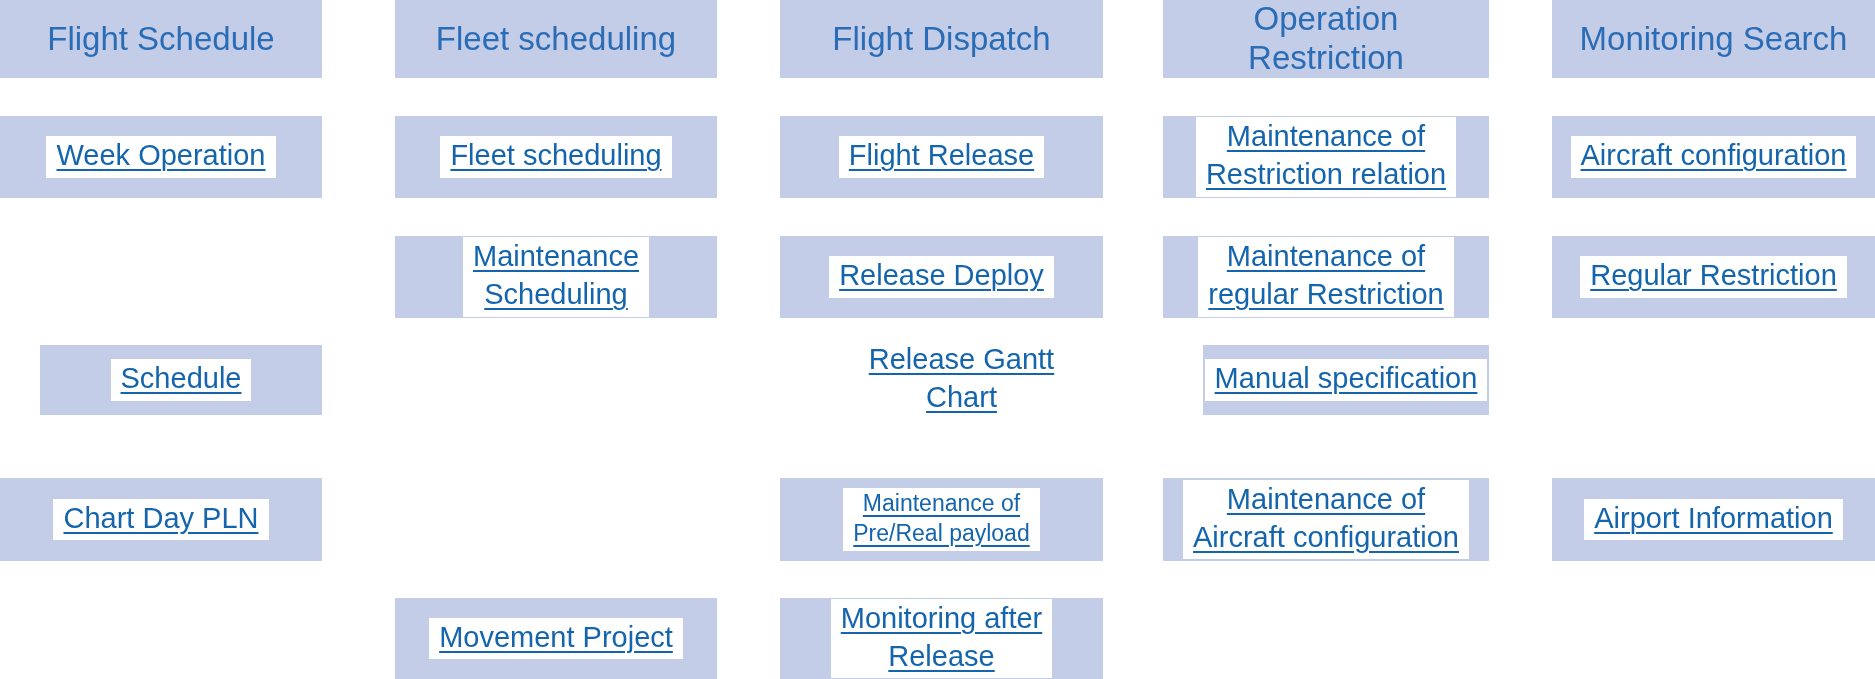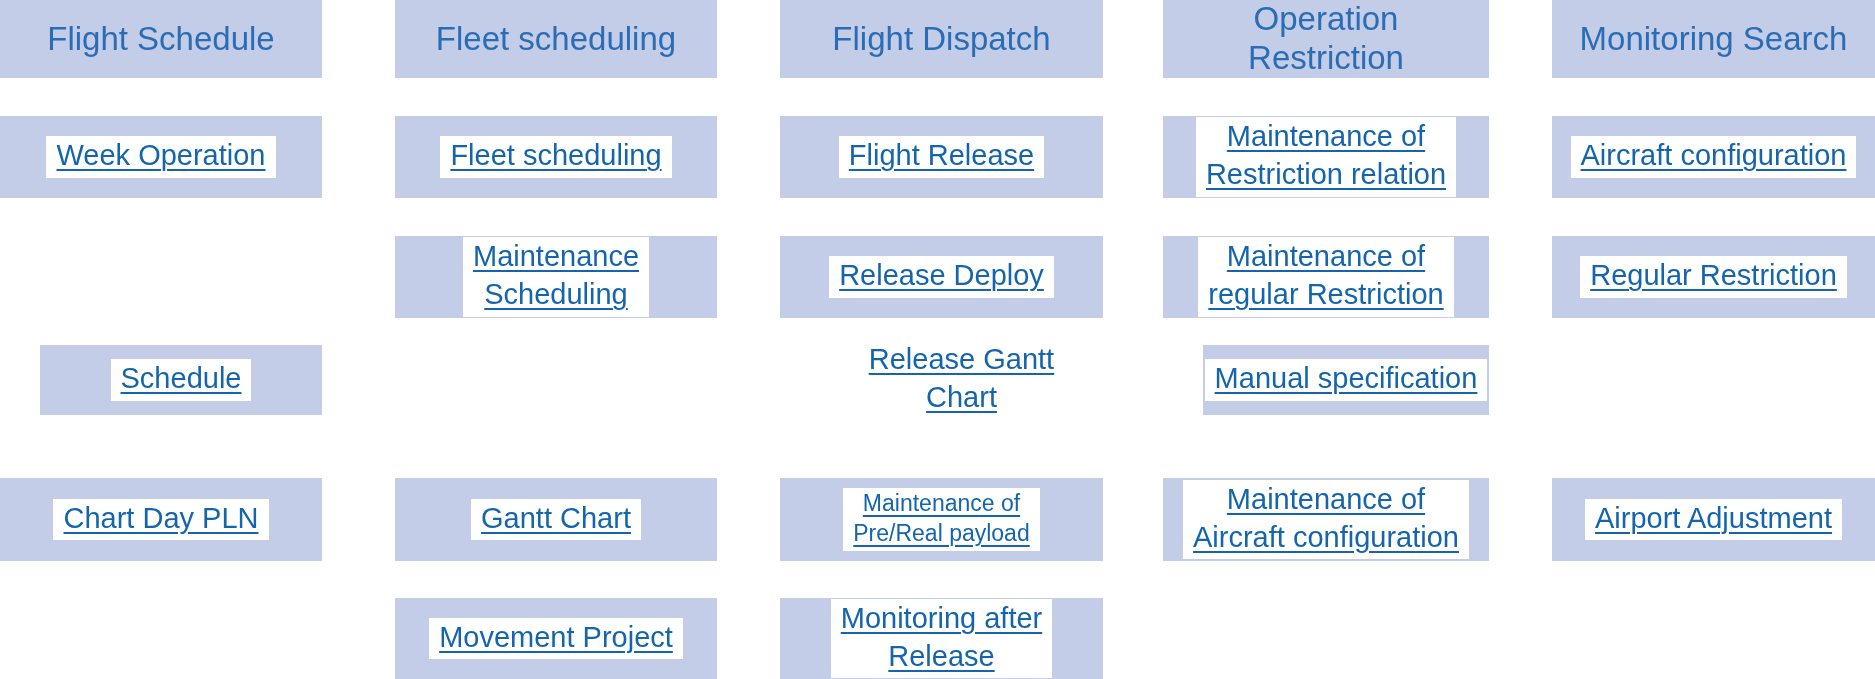--- a/index.html
+++ b/index.html
@@ -62,23 +62,20 @@
     <div class="cell r1">
       <span class="htext">Fleet scheduling</span>
     </div>
     <div class="cell r2">
       <span class="ltext">Fleet scheduling</span>
     </div>
     <div class="cell r3">
       <span class="ltext">Maintenance
 Scheduling</span>
     </div>
-    <div class="cell r5">
-      <span class="ltext">Gantt Chart</span>
-    </div>
     <div class="cell r6">
       <span class="ltext">Movement Project</span>
     </div>
   </div>
 
   <div class="col" style="left:780px;width:323px">
     <div class="cell r2">
       <span class="ltext">Flight Release</span>
     </div>
     <div class="cell r1">
@@ -126,17 +123,17 @@
     <div class="cell r1">
       <span class="htext">Monitoring Search</span>
     </div>
     <div class="cell r2">
       <span class="ltext">Aircraft configuration</span>
     </div>
     <div class="cell r3">
       <span class="ltext">Regular Restriction</span>
     </div>
     <div class="cell r5">
-      <span class="ltext">Airport Adjustment</span>
+      <span class="ltext">Airport Information</span>
     </div>
   </div>
 
 </div>
 
 </body></html>

